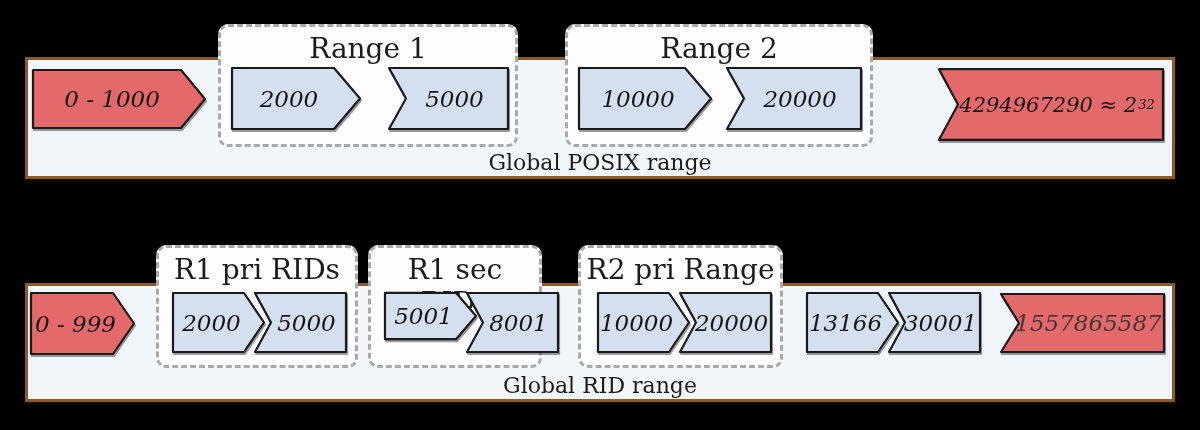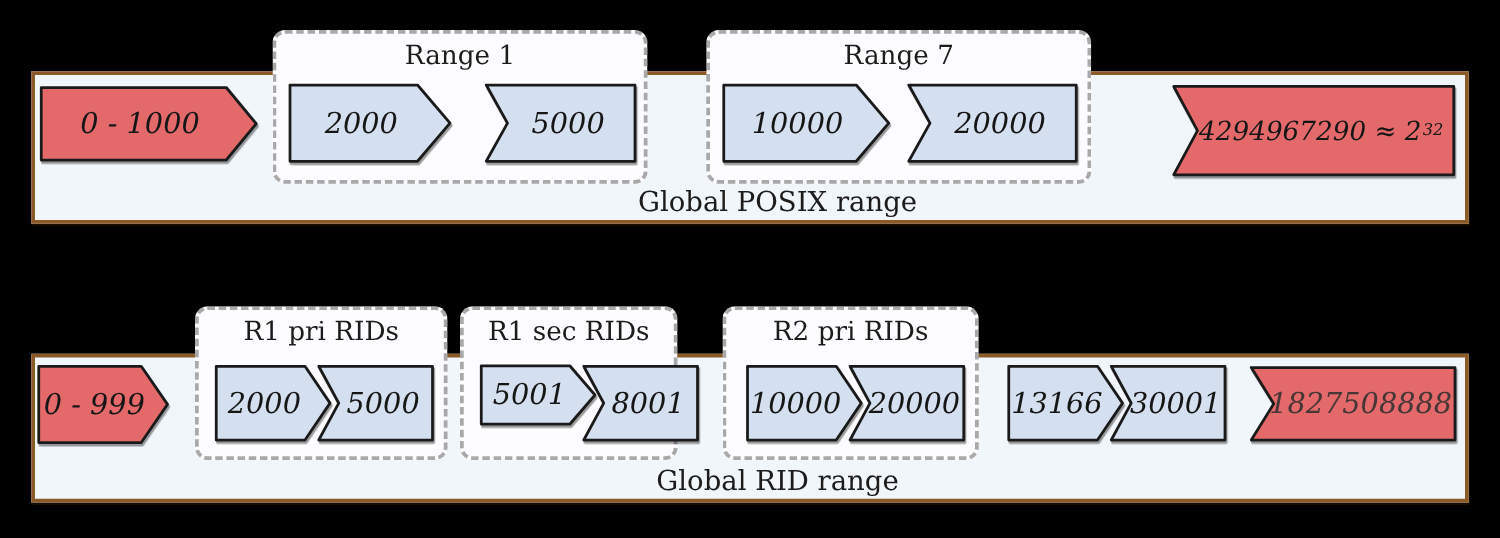--- a/index.html
+++ b/index.html
@@ -19,33 +19,32 @@
     box-sizing:border-box;
     background:var(--band-fill,#f1f6fb);
     border:3px solid var(--band-border,#8a5a28);
     box-shadow:1px 2px 0 rgba(40,20,0,.55);
   }
   .band-label{
     position:absolute;left:0;bottom:1px;width:100%;
     text-align:center;
     font-size:22px;color:#1c1c1c;
     line-height:1.1;
-    margin-left:22px;
   }
   .group{
     position:absolute;
     box-sizing:border-box;
     background:var(--group-fill,#fdfdff);
     border:3px dashed var(--dashed-border,#a9a9a9);
     border-radius:10px;
   }
   .group-label{
     position:absolute;left:0;top:5px;width:100%;
     text-align:center;
-    font-size:21px;color:#1c1c1c;
+    font-size:28px;color:#1c1c1c;
   }
   .arrow{position:absolute;}
   .arrow svg{
     position:absolute;left:0;top:0;width:100%;height:100%;
     overflow:visible;
     filter:drop-shadow(1px 2px 0 rgba(35,35,35,.45));
   }
   .arrow polygon{
     stroke:var(--outline,#1a1a1a);
     stroke-width:2.2;
@@ -77,31 +76,31 @@
   </div>
 
   <div class="band" style="left:25px;top:283px;width:1150px;height:119px">
     <span class="band-label">Global RID range</span>
   </div>
 
   <div class="group" style="left:218px;top:24px;width:300px;height:123px">
     <span class="group-label">Range 1</span>
   </div>
   <div class="group" style="left:565px;top:24px;width:308px;height:123px">
-    <span class="group-label">Range 7</span>
+    <span class="group-label">Range 2</span>
   </div>
 
   <div class="group" style="left:156px;top:245px;width:202px;height:123px">
     <span class="group-label">R1 pri RIDs</span>
   </div>
   <div class="group" style="left:368px;top:245px;width:174px;height:123px">
     <span class="group-label">R1 sec RIDs</span>
   </div>
   <div class="group" style="left:578px;top:245px;width:205px;height:123px">
-    <span class="group-label">R2 pri RIDs</span>
+    <span class="group-label">R2 pri Range</span>
   </div>
 
   <div class="arrow red pointed" style="left:32px;top:69px;width:174px;height:60px">
     <svg viewBox="0 0 174 60" preserveAspectRatio="none">
       <polygon points="1,1 149,1 173,30 149,59 1,59"></polygon>
     </svg>
     <span class="arrow-label">0 - 1000</span>
   </div>
 
   <div class="arrow blue pointed" style="left:231px;top:67px;width:130px;height:63px">
@@ -198,16 +197,16 @@
     <svg viewBox="0 0 93 61" preserveAspectRatio="none">
       <polygon points="1,1 92,1 92,60 1,60 17,30.5"></polygon>
     </svg>
     <span class="arrow-label">30001</span>
   </div>
 
   <div class="arrow red notched rid-max" style="left:1000px;top:293px;width:165px;height:60px">
     <svg viewBox="0 0 165 60" preserveAspectRatio="none">
       <polygon points="1,1 164,1 164,59 1,59 19,30"></polygon>
     </svg>
-    <span class="arrow-label">1827508888</span>
+    <span class="arrow-label">1557865587</span>
   </div>
 
 </div>
 
 </body></html>

